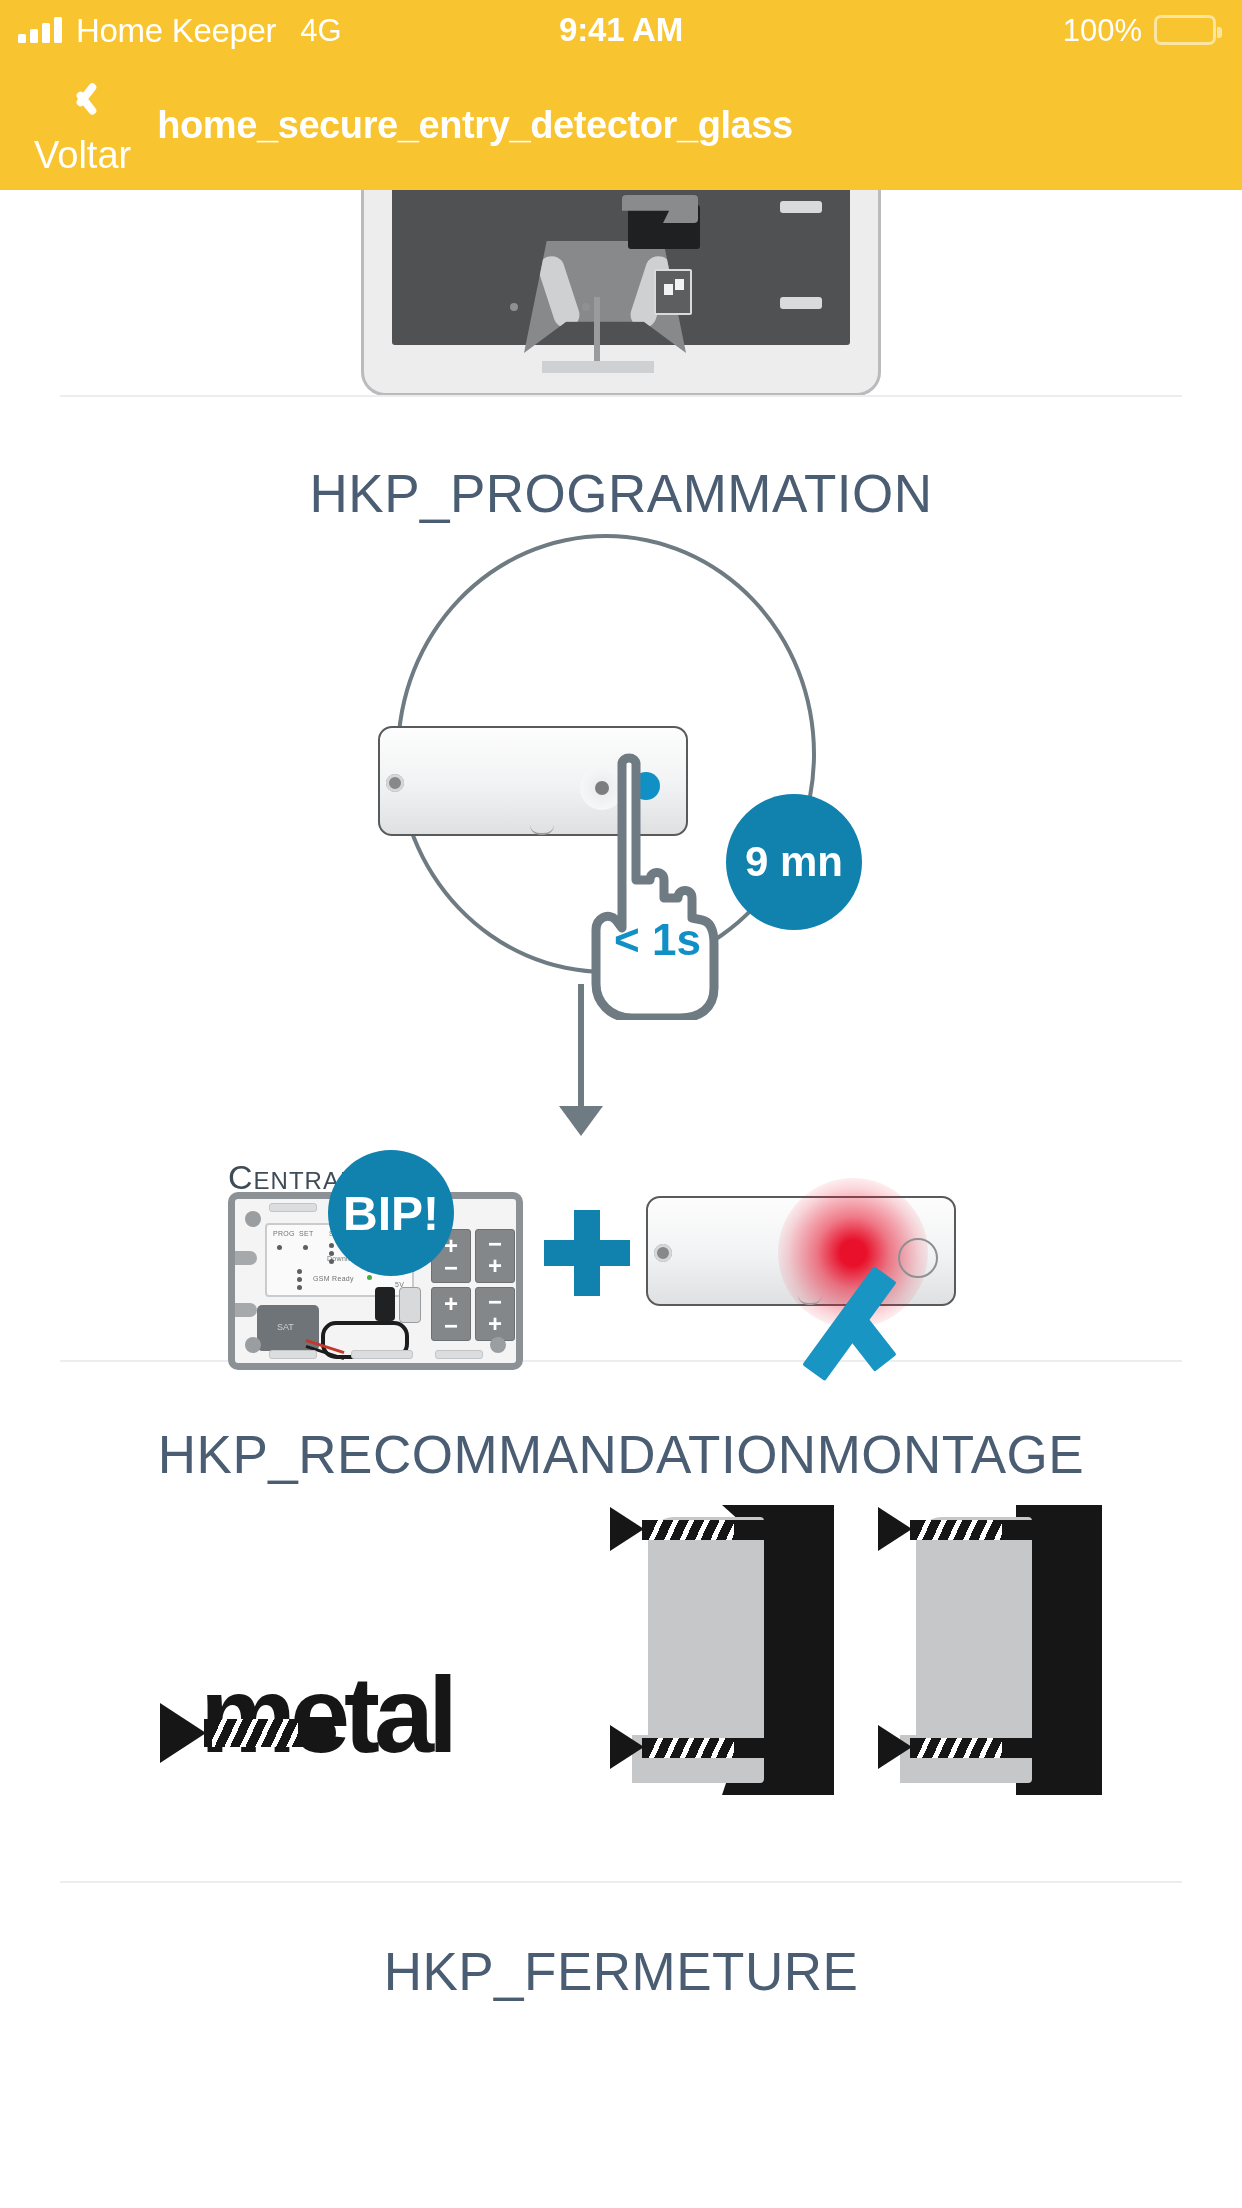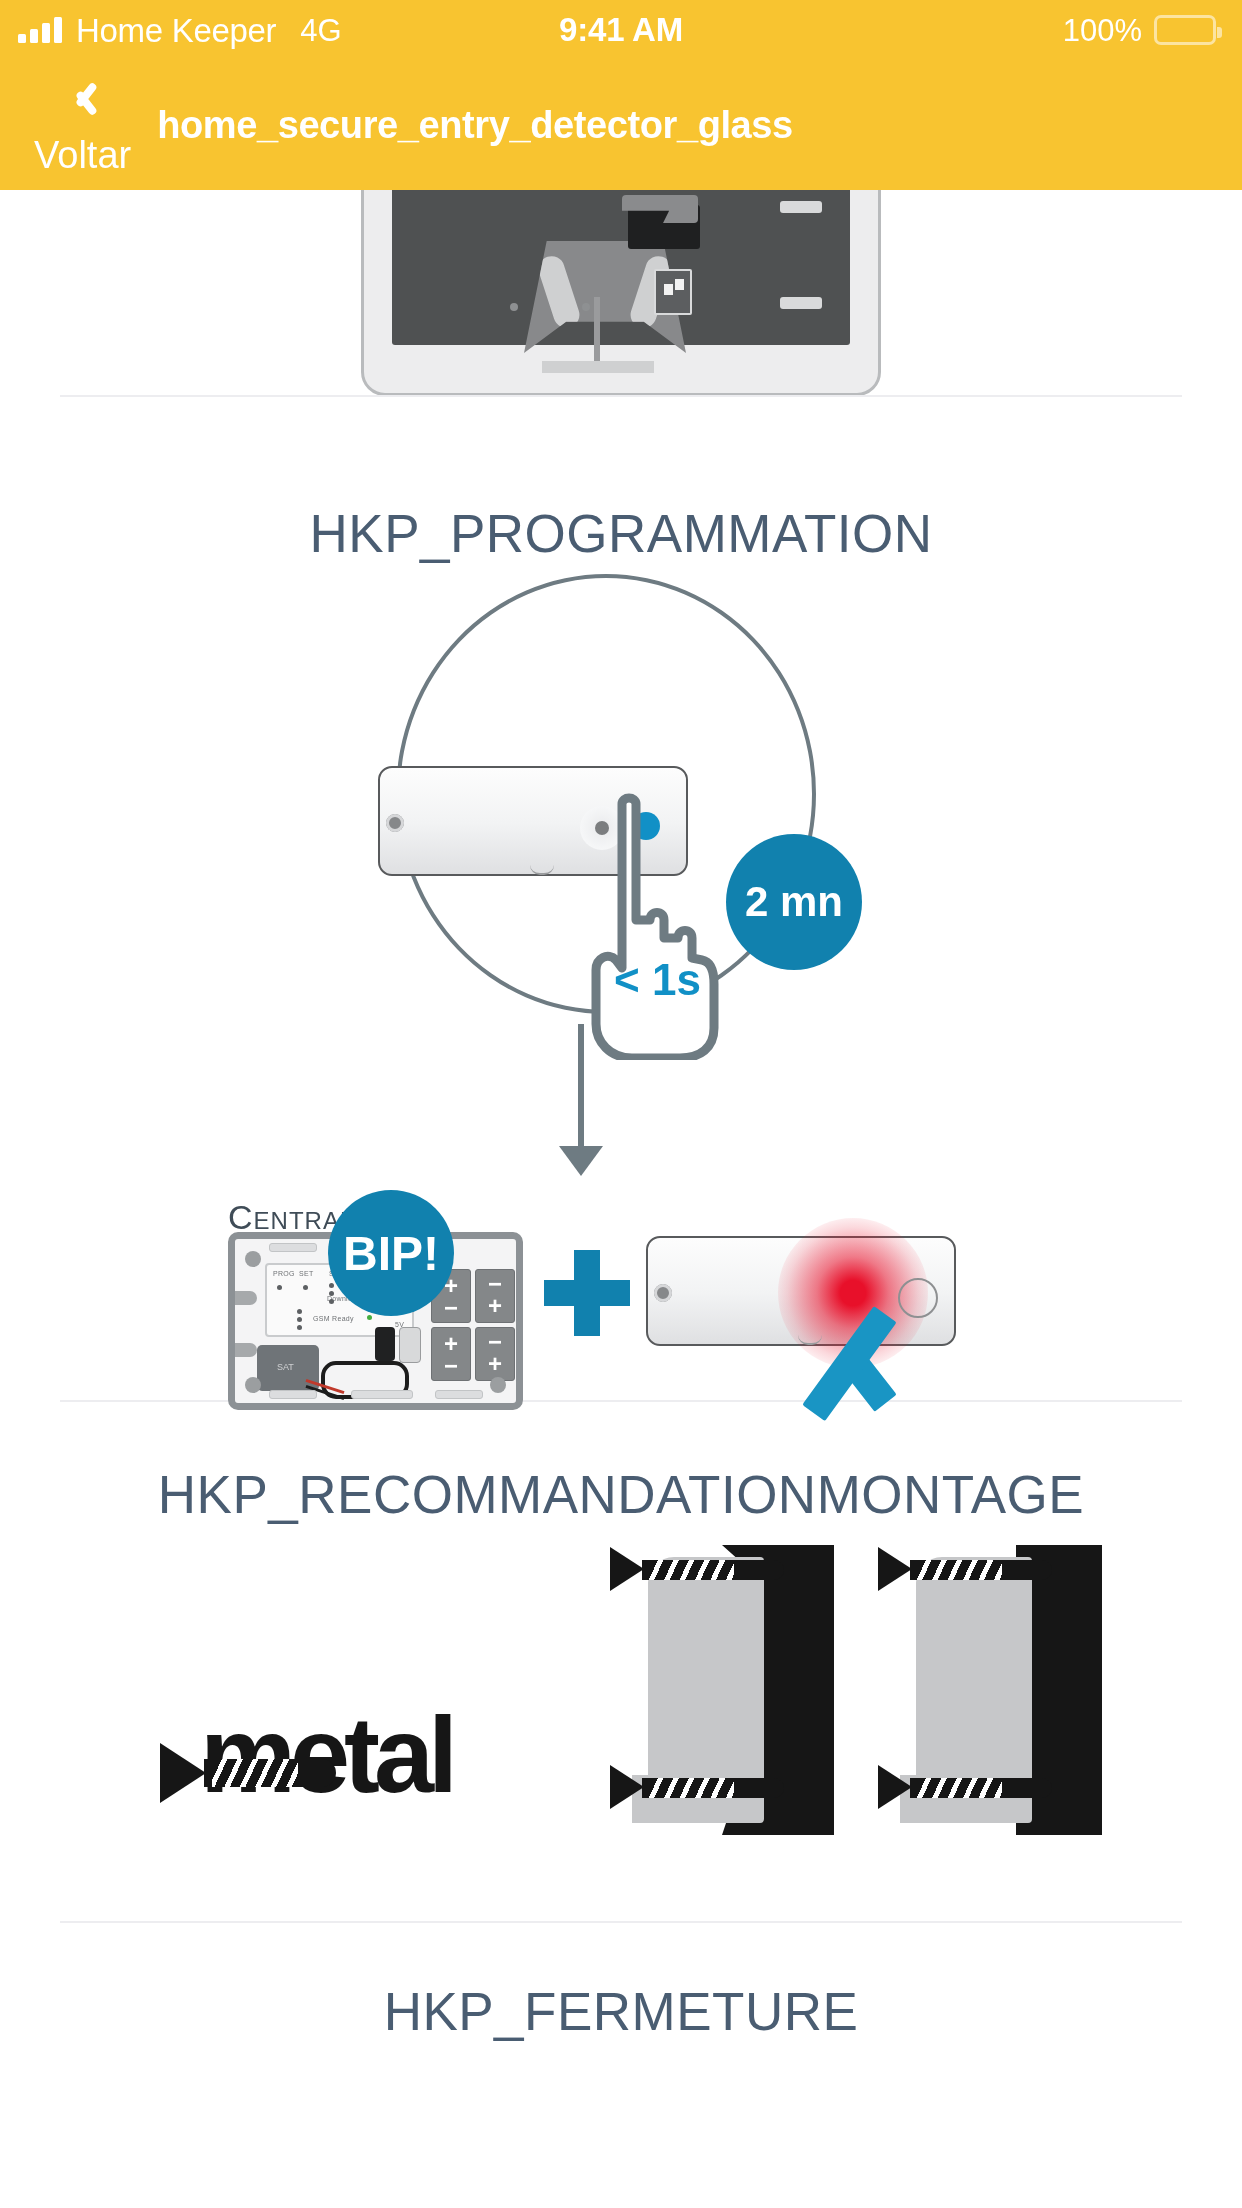--- a/index.html
+++ b/index.html
@@ -399,21 +399,21 @@
           <div class="bc-rail" style="top:44px;"></div>
           <div class="bc-rail" style="top:140px;"></div>
         </div>
 
       </div>
     </div>
   </div>
 
   <div class="divider"></div>
 
-  <h2 class="section-title" style="margin:110px 0 0;">HKP_PROGRAMMATION</h2>
+  <h2 class="section-title" style="margin:70px 0 0;">HKP_PROGRAMMATION</h2>
 
   <div class="fig-prog">
     <div class="ring"></div>
 
     <div class="detector det-a">
       <span class="det-screw"></span>
       <span class="det-led"></span>
       <span class="det-btn"></span>
       <span class="det-seam"></span>
     </div>
@@ -421,21 +421,21 @@
     <div class="hand">
       <svg width="132" height="268" viewBox="0 0 132 268">
         <path d="M34 12 C34 4 48 4 48 12 L48 128 L62 128 C62 118 76 118 76 128 L76 146
                  L90 146 C90 136 104 136 104 146 L104 166 L114 168 C124 170 126 182 126 192
                  L126 236 C126 256 112 266 92 266 L44 266 C22 266 8 250 8 232 L8 178
                  C8 166 20 160 28 168 L34 176 Z" fill="#ffffff" stroke="#6e7b82" stroke-width="9" stroke-linejoin="round"></path>
       </svg>
     </div>
     <span class="lbl-1s">&lt; 1s</span>
 
-    <div class="badge badge-2mn">2 mn</div>
+    <div class="badge badge-2mn">9 mn</div>
 
     <div class="arrow"></div>
   </div>
 
   <div class="fig-unit">
     <span class="cu-label">Central unit</span>
 
     <div class="cu-box">
       <div class="cu-pcb">
         <span class="cu-txt" style="left:6px;top:5px;">PROG</span>

